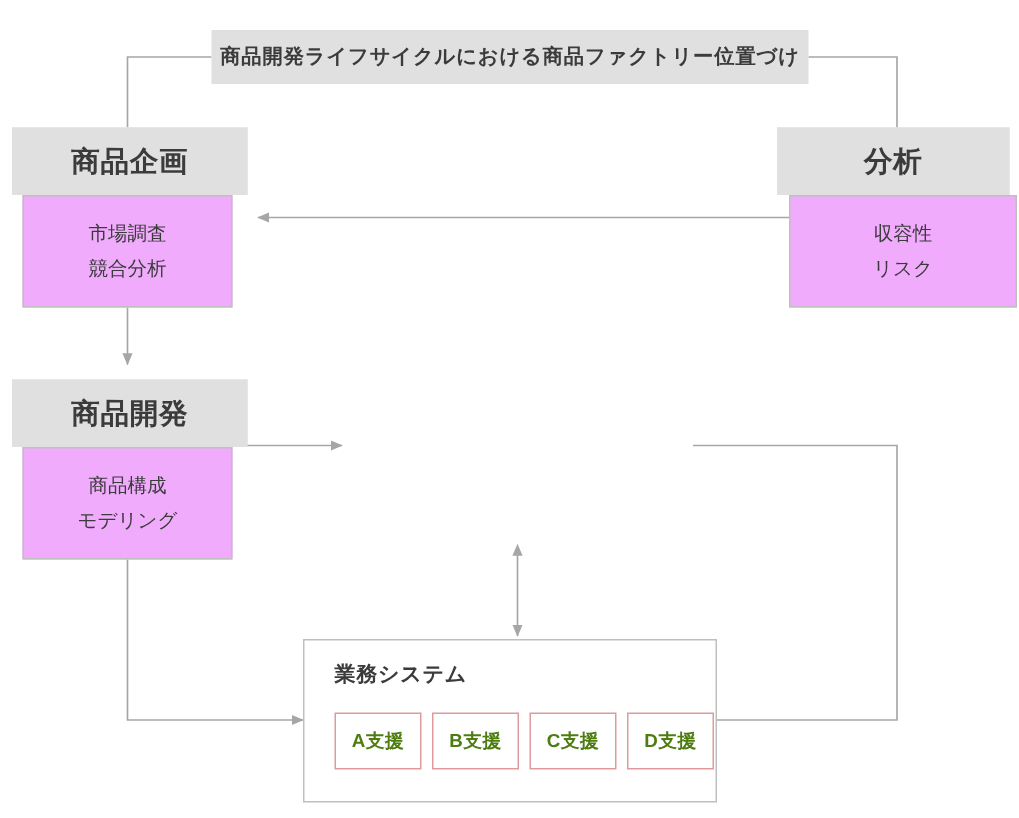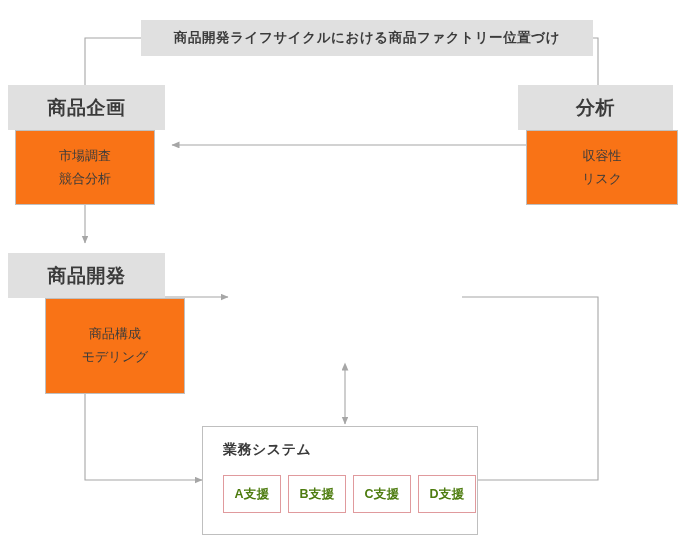--- a/index.html
+++ b/index.html
@@ -37,21 +37,21 @@
     border: 1px solid #e0e0e0;
     display: flex;
     align-items: center;
     justify-content: center;
     color: #3b3b3b;
     font-weight: bold;
     font-size: 19px;
     letter-spacing: 0.5px;
   }
   .body-box {
-    background: #f97316;
+    background: #f0abfc;
     border: 1px solid #bfbfbf;
     display: flex;
     flex-direction: column;
     align-items: center;
     justify-content: center;
     color: #3b3b3b;
     font-size: 13px;
     line-height: 1.75;
   }
   .body-box .line {
@@ -150,21 +150,21 @@
 
     <path d="M155,297 L228,297" fill="none" stroke="#a6a6a6" stroke-width="1.1" marker-end="url(#arrow-end)"></path>
 
     <path d="M345,370 L345,424" fill="none" stroke="#a6a6a6" stroke-width="1.1" marker-end="url(#arrow-end)" marker-start="url(#arrow-start)"></path>
 
     <path d="M462,297 L598,297 L598,480 L478,480" fill="none" stroke="#a6a6a6" stroke-width="1.1"></path>
 
     <path d="M85,373 L85,480 L202,480" fill="none" stroke="#a6a6a6" stroke-width="1.1" marker-end="url(#arrow-end)"></path>
   </svg>
 
-  <div class="node banner" style="left:141px; top:20px; width:452px; height:36px;">
+  <div class="node banner" style="left:141px; top:20px; width:398px; height:36px;">
     <span>商品開発ライフサイクルにおける商品ファクトリー位置づけ</span>
   </div>
 
   <div class="node hdr-box" style="left:8px; top:85px; width:157px; height:45px;">
     <span>商品企画</span>
   </div>
   <div class="node body-box" style="left:15px; top:130px; width:140px; height:75px;">
     <span class="line">市場調査</span>
     <span class="line">競合分析</span>
   </div>
@@ -173,21 +173,21 @@
     <span>分析</span>
   </div>
   <div class="node body-box" style="left:526px; top:130px; width:152px; height:75px;">
     <span class="line">収容性</span>
     <span class="line">リスク</span>
   </div>
 
   <div class="node hdr-box" style="left:8px; top:253px; width:157px; height:45px;">
     <span>商品開発</span>
   </div>
-  <div class="node body-box" style="left:15px; top:298px; width:140px; height:96px;margin-left:30px;">
+  <div class="node body-box" style="left:15px; top:298px; width:140px; height:75px;">
     <span class="line">商品構成</span>
     <span class="line">モデリング</span>
   </div>
 
 
   <div class="node group-box" style="left:202px; top:426px; width:276px; height:109px;">
     <div class="group-title-left" style="left:20px; top:14px;">
       <span>業務システム</span>
     </div>
 

